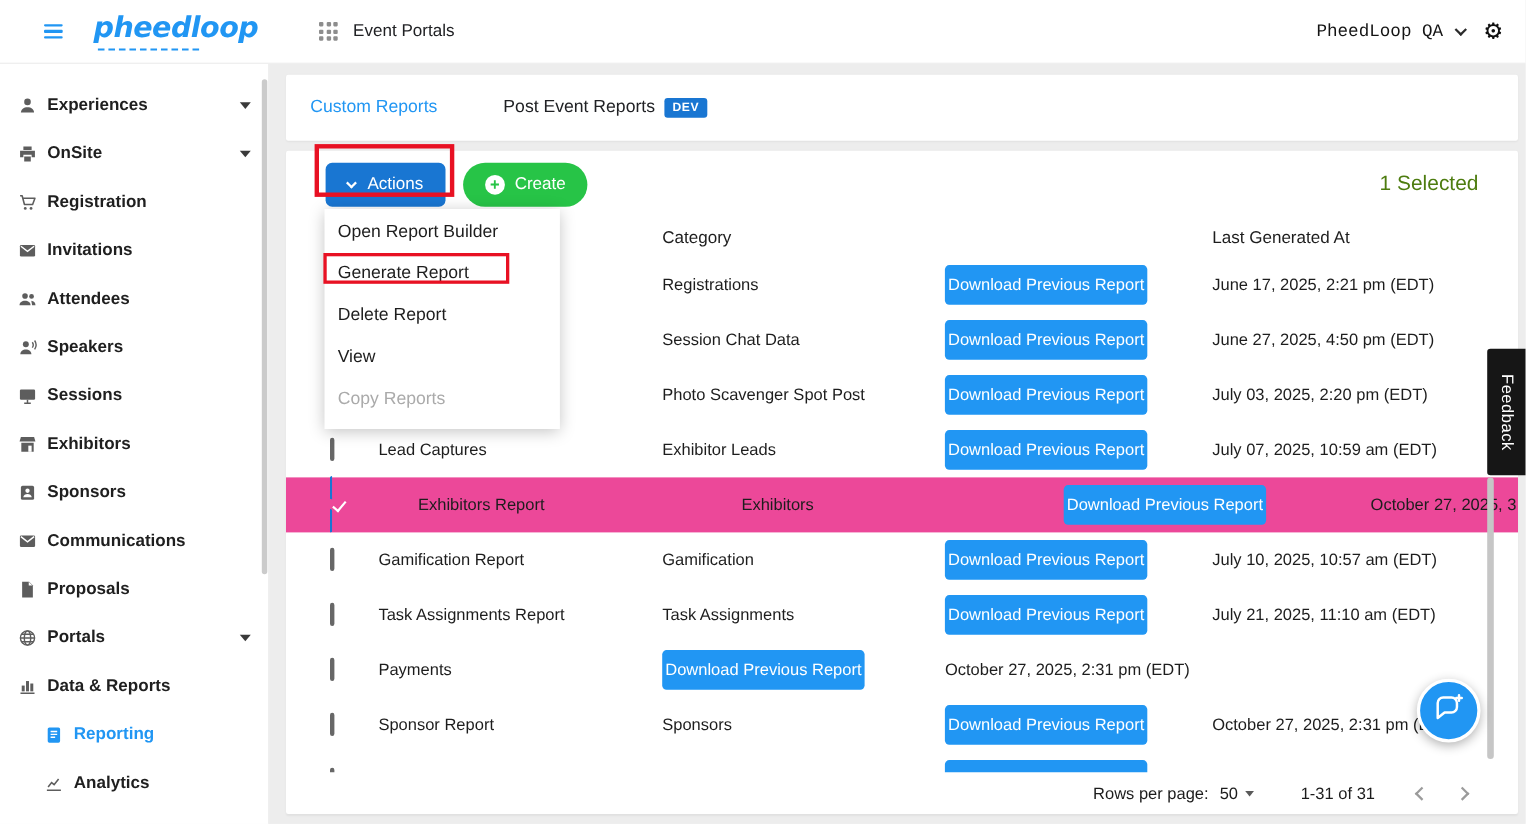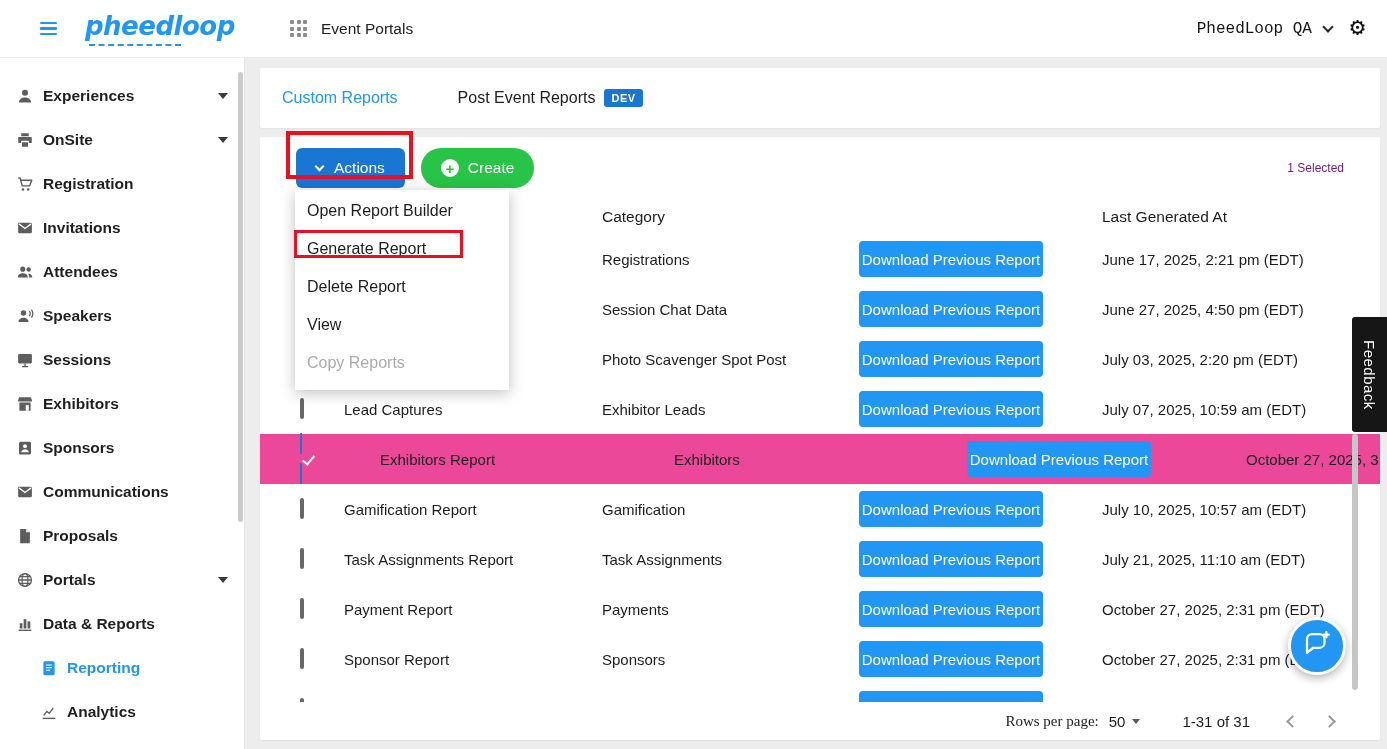--- a/index.html
+++ b/index.html
@@ -65,41 +65,41 @@
   .toolbar { height:62px; display:flex; align-items:center; padding:0 18px 0 36px; }
   .btn-actions {
     height:40px; padding:0 20px; background:#1976d2; color:#fff; border:none; border-radius:6px;
     font-family:inherit; font-size:15.5px; font-weight:500; display:flex; align-items:center; gap:11px; cursor:pointer;
   }
   .btn-create {
     height:40px; padding:0 20px; margin-left:16px; background:#27c447; color:#fff; border:none; border-radius:21px;
     font-family:inherit; font-size:15.5px; font-weight:500; display:flex; align-items:center; gap:9px; cursor:pointer;
   }
   .plus-disc { width:18px; height:18px; border-radius:50%; background:#fff; color:#27c447; font-size:15px; font-weight:bold; display:flex; align-items:center; justify-content:center; line-height:1; }
-  .selected-text { margin-left:auto; padding-right:18px; font-size:12px; color:#701a75; }
+  .selected-text { margin-left:auto; padding-right:18px; font-size:19px; color:#4d7c0f; }
 
   .thead, .trow {
     display:grid; grid-template-columns:44px 258px 257px 243px 1fr;
     align-items:center; padding-left:40px;
   }
   .thead { height:35px; }
   .hcell { font-size:15.5px; color:#1d1d1d; }
   .tbody { flex:1; overflow:hidden; }
   .trow { height:50px; }
   .trow.selected { background:#ec4899;gap:36px; }
   .cell { font-size:15px; color:#1d1d1d; white-space:nowrap; overflow:hidden; }
   .cb { width:19px; height:19px; border:2px solid #676767; border-radius:3px; background:#fff; cursor:pointer; }
   .cb.checked { border-color:#1976d2; background:#1976d2; }
   .cb.checked::after { content:""; display:block; width:5px; height:10px; border-right:2.5px solid #fff; border-bottom:2.5px solid #fff; transform:rotate(40deg); margin:0.5px 0 0 5px; }
   .dl-btn {
     width:184px; height:36px; background:#2196f3; color:#fff; border:none; border-radius:4px;
     font-family:inherit; font-size:15px; font-weight:500; cursor:pointer;
   }
   .tfoot { height:38px; display:flex; align-items:center; justify-content:flex-end; padding-right:46px; font-size:15px; color:#1c1c1c; }
-  .rpp-label { margin-right:10px;font-family:Liberation Serif, serif; }
+  .rpp-label { margin-right:10px; }
   .rpp-select { display:flex; align-items:center; gap:7px; cursor:pointer; }
   .rpp-tri { width:0; height:0; border-left:4.5px solid transparent; border-right:4.5px solid transparent; border-top:5.5px solid #5a5a5a; }
   .range-text { margin-left:42px; }
   .pchev { display:inline-block; width:9px; height:9px; border-right:2px solid #9b9b9b; border-bottom:2px solid #9b9b9b; cursor:pointer; }
   .pchev.left { transform:rotate(135deg); margin-left:38px; }
   .pchev.right { transform:rotate(-45deg); margin-left:28px; }
 
   
   .dropdown {
     position:absolute; left:295px; top:190px; width:214px; background:#fff;
@@ -393,21 +393,20 @@
   <div class="trow">
     <span class="cell-cb"><span class="cb"></span></span>
     <span class="cell cell-name">Task Assignments Report</span>
     <span class="cell cell-cat">Task Assignments</span>
     <span class="cell-btn"><button class="dl-btn">Download Previous Report</button></span>
     <span class="cell cell-date">July 21, 2025, 11:10 am (EDT)</span>
   </div>
 
   <div class="trow">
     <span class="cell-cb"><span class="cb"></span></span>
-    <span class="cell cell-name">Payment Report</span>
     <span class="cell cell-cat">Payments</span>
     <span class="cell-btn"><button class="dl-btn">Download Previous Report</button></span>
     <span class="cell cell-date">October 27, 2025, 2:31 pm (EDT)</span>
   </div>
 
   <div class="trow">
     <span class="cell-cb"><span class="cb"></span></span>
     <span class="cell cell-name">Sponsor Report</span>
     <span class="cell cell-cat">Sponsors</span>
     <span class="cell-btn"><button class="dl-btn">Download Previous Report</button></span>

